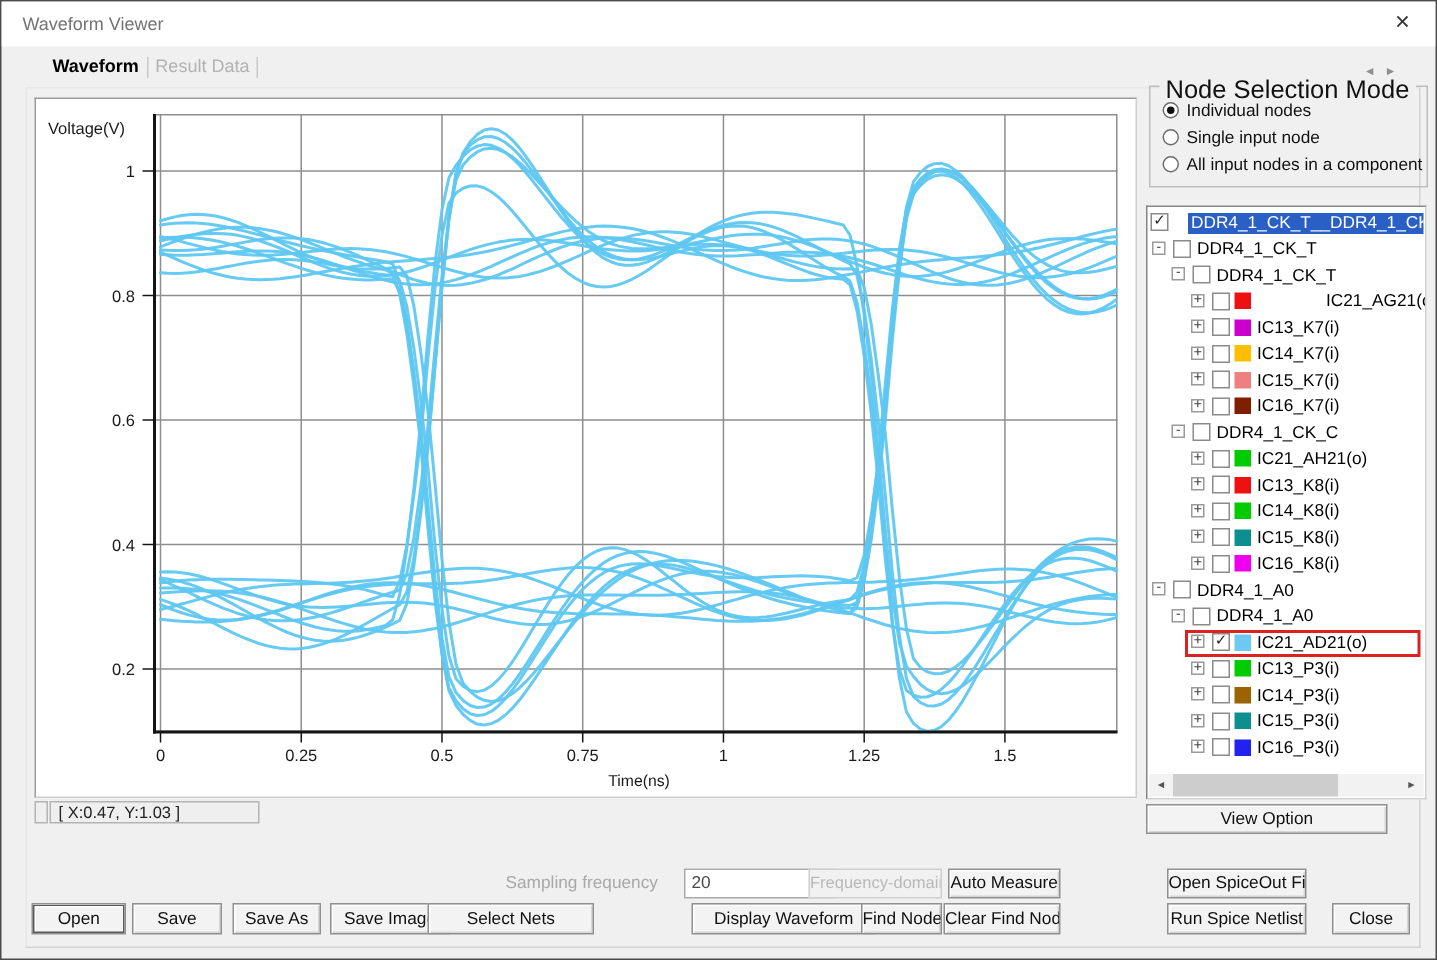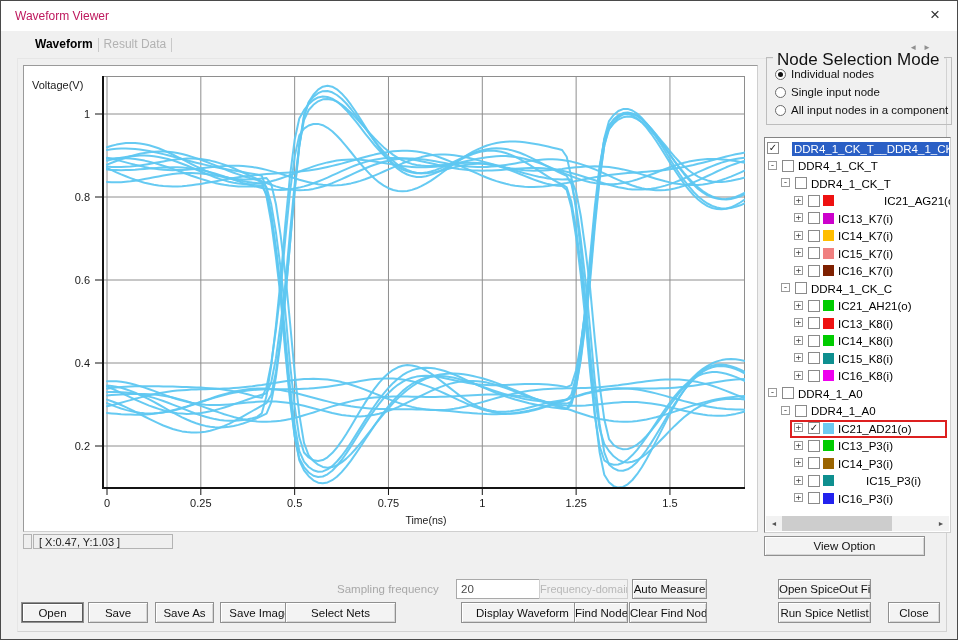--- a/index.html
+++ b/index.html
@@ -1,19 +1,19 @@
 <!DOCTYPE html>
 <html><head>
 <meta charset="utf-8">
 <style>
   html,body{margin:0;padding:0;background:#cfd4da;font-family:"Liberation Sans",sans-serif;}
   #window{position:relative;width:958px;height:640px;background:#f0f0f0;border:1px solid #4a4a4a;box-sizing:border-box;overflow:hidden;}
   
   .titlebar{position:absolute;left:0;top:0;width:100%;height:30px;background:#ffffff;}
-  .title{position:absolute;left:14px;top:0;line-height:30px;font-size:12px;color:#be185d;}
+  .title{position:absolute;left:14px;top:0;line-height:30px;font-size:12px;color:#737373;}
   .close-btn{position:absolute;right:6px;top:1px;width:32px;height:27px;text-align:center;line-height:26px;font-size:17px;color:#333;cursor:pointer;}
   
   .tabrow{position:absolute;left:30px;top:36px;height:20px;font-size:12px;white-space:nowrap;}
   .tab{display:inline-block;padding:0 4px;}
   .tab.active{font-weight:bold;color:#000;}
   .tab.inactive{color:#b2b2b2;}
   .tabsep{display:inline-block;width:1px;height:14px;background:#c9c9c9;vertical-align:middle;margin:0 1px;}
   .tab-arrows{position:absolute;right:20px;top:42px;font-size:8px;color:#8f8f8f;letter-spacing:6px;}
   .page-frame{position:absolute;left:16px;top:57px;width:930px;height:574px;border:1px solid #e6e6e6;border-right-color:#d2d2d2;border-bottom-color:#d2d2d2;box-sizing:border-box;}
   
@@ -268,21 +268,21 @@
         <div class="tree-row" style="top: 317px;">
           <span class="exp" style="left: 29px;">+</span>
           <span class="cb" style="left: 43px;"></span>
           <span class="chip" style="left: 58px; background: rgb(154, 100, 0);"></span>
           <span class="lbl" style="left: 73px;">IC14_P3(i)</span>
         </div>
         <div class="tree-row" style="top: 334.5px;">
           <span class="exp" style="left: 29px;">+</span>
           <span class="cb" style="left: 43px;"></span>
           <span class="chip" style="left: 58px; background: rgb(14, 143, 143);"></span>
-          <span class="lbl" style="left: 73px; margin-left: 28px;">IC15_P3(i)</span>
+          <span class="lbl" style="left: 73px;">IC15_P3(i)</span>
         </div>
         <div class="tree-row" style="top: 352px;">
           <span class="exp" style="left: 29px;">+</span>
           <span class="cb" style="left: 43px;"></span>
           <span class="chip" style="left: 58px; background: rgb(34, 34, 238);"></span>
           <span class="lbl" style="left: 73px;">IC16_P3(i)</span>
         </div>
       </div>
     <div class="hscroll">
       <div class="hs-arrow left">◄</div>

